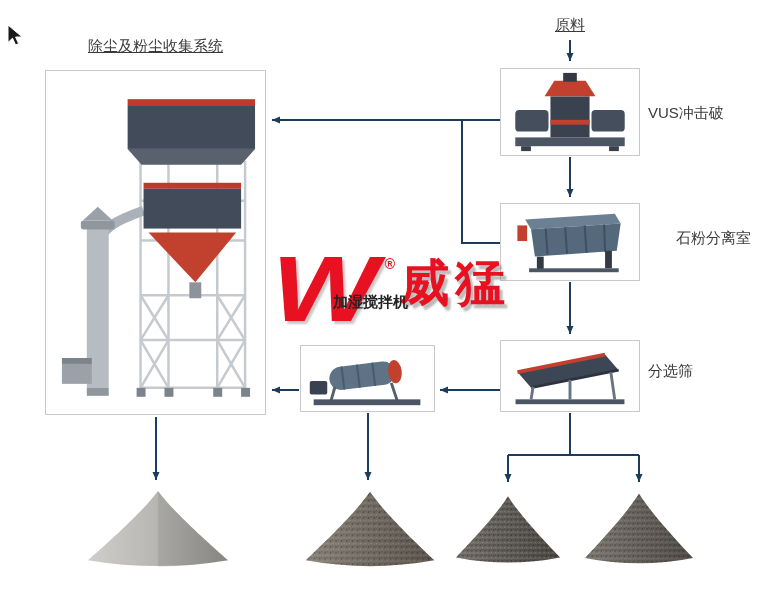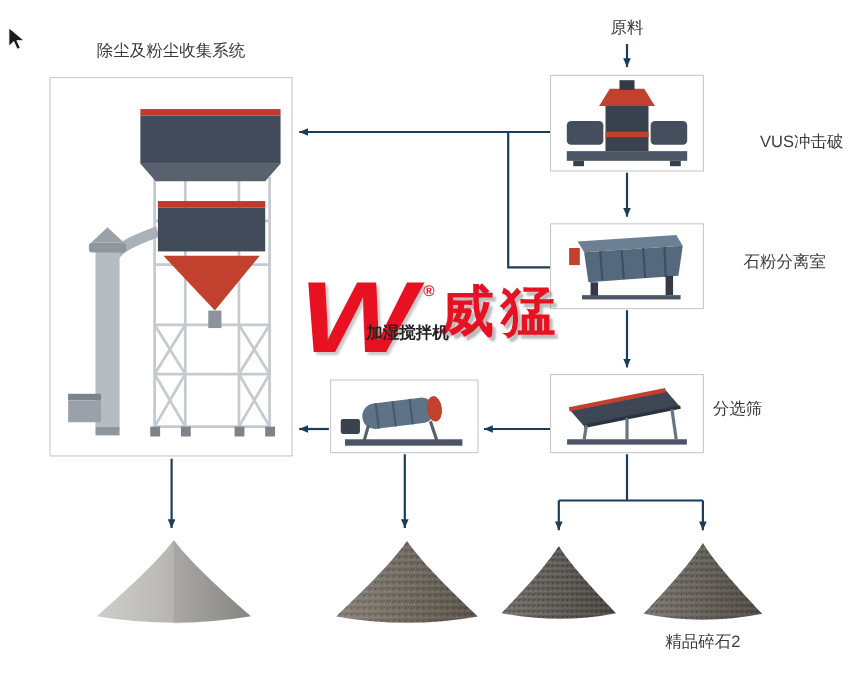--- a/index.html
+++ b/index.html
@@ -7,21 +7,21 @@
     position:relative;width:772px;height:616px;background:#ffffff;overflow:hidden;
     font-family:"Liberation Sans",sans-serif;color:#333;
   }
   .panel{
     position:absolute;border:1px solid #c9c9c9;background:#ffffff;box-sizing:border-box;z-index:3;
   }
   .panel svg{display:block;width:100%;height:100%;}
   .lbl{
     position:absolute;font-size:15px;color:#3a3a3a;z-index:6;white-space:nowrap;
   }
-  .lbl.center{text-align:center;}
+  .lbl.center{text-align:center;text-decoration:underline;}
   .connectors{position:absolute;left:0;top:0;z-index:2;}
   .pile{position:absolute;z-index:3;}
   .pile svg{display:block;width:100%;height:100%;}
   .watermark{
     position:absolute;left:272px;top:250px;display:flex;align-items:flex-start;
     opacity:.93;z-index:4;pointer-events:none;
   }
   .wm-logo{
     font-style:italic;font-weight:900;font-size:92px;line-height:.85;color:#e60012;
     transform:scaleX(1.22);transform-origin:left top;
@@ -64,21 +64,21 @@
       <line x1="368" y1="413" x2="368" y2="480" marker-end="url(#ah)"></line>
       <polyline points="570,413 570,455"></polyline>
       <polyline points="508,455 639,455"></polyline>
       <line x1="508" y1="455" x2="508" y2="482" marker-end="url(#ah)"></line>
       <line x1="639" y1="455" x2="639" y2="482" marker-end="url(#ah)"></line>
     </g>
   </svg>
 
   <div class="lbl center" style="left:45px;top:37px;width:221px;">除尘及粉尘收集系统</div>
   <div class="lbl center" style="left:520px;top:16px;width:100px;">原料</div>
-  <div class="lbl" style="left:648px;top:120px;margin-left:43px;">VUS冲击破</div>
+  <div class="lbl" style="left:648px;top:104px;">VUS冲击破</div>
   <div class="lbl" style="left:676px;top:229px;">石粉分离室</div>
   <div class="lbl" style="left:648px;top:362px;">分选筛</div>
   <div class="lbl mixer-label" style="left:333px;top:293px;">加湿搅拌机</div>
 
   <div class="panel" style="left:45px;top:70px;width:221px;height:345px;">
     <svg viewBox="0 0 220 344">
       <g stroke="#c5cacf" stroke-width="2.5">
         <line x1="95" y1="90" x2="95" y2="318"></line>
           <line x1="123" y1="90" x2="123" y2="318"></line>
         <line x1="172" y1="90" x2="172" y2="318"></line>
@@ -247,15 +247,14 @@
           <circle cx="4.5" cy="4.8" r="0.8" fill="rgba(255,255,255,0.22)"></circle>
           <circle cx="4" cy="1" r="0.8" fill="rgba(0,0,0,0.3)"></circle>
           <circle cx="2" cy="5" r="0.7" fill="rgba(255,255,255,0.16)"></circle>
         </pattern>
       </defs>
       <path d="M75,5 C92,28 128,60 146,76 Q75,88 4,76 C22,60 58,28 75,5 Z" fill="url(#p4g)"></path>
       <path d="M75,5 C92,28 128,60 146,76 Q75,88 4,76 C22,60 58,28 75,5 Z" fill="url(#gr4)"></path>
     </svg>
   </div>
 
-  <div class="lbl center" style="left:579px;top:574px;width:120px;">精品碎石2</div>
 
 </div>
 
 </body></html>

